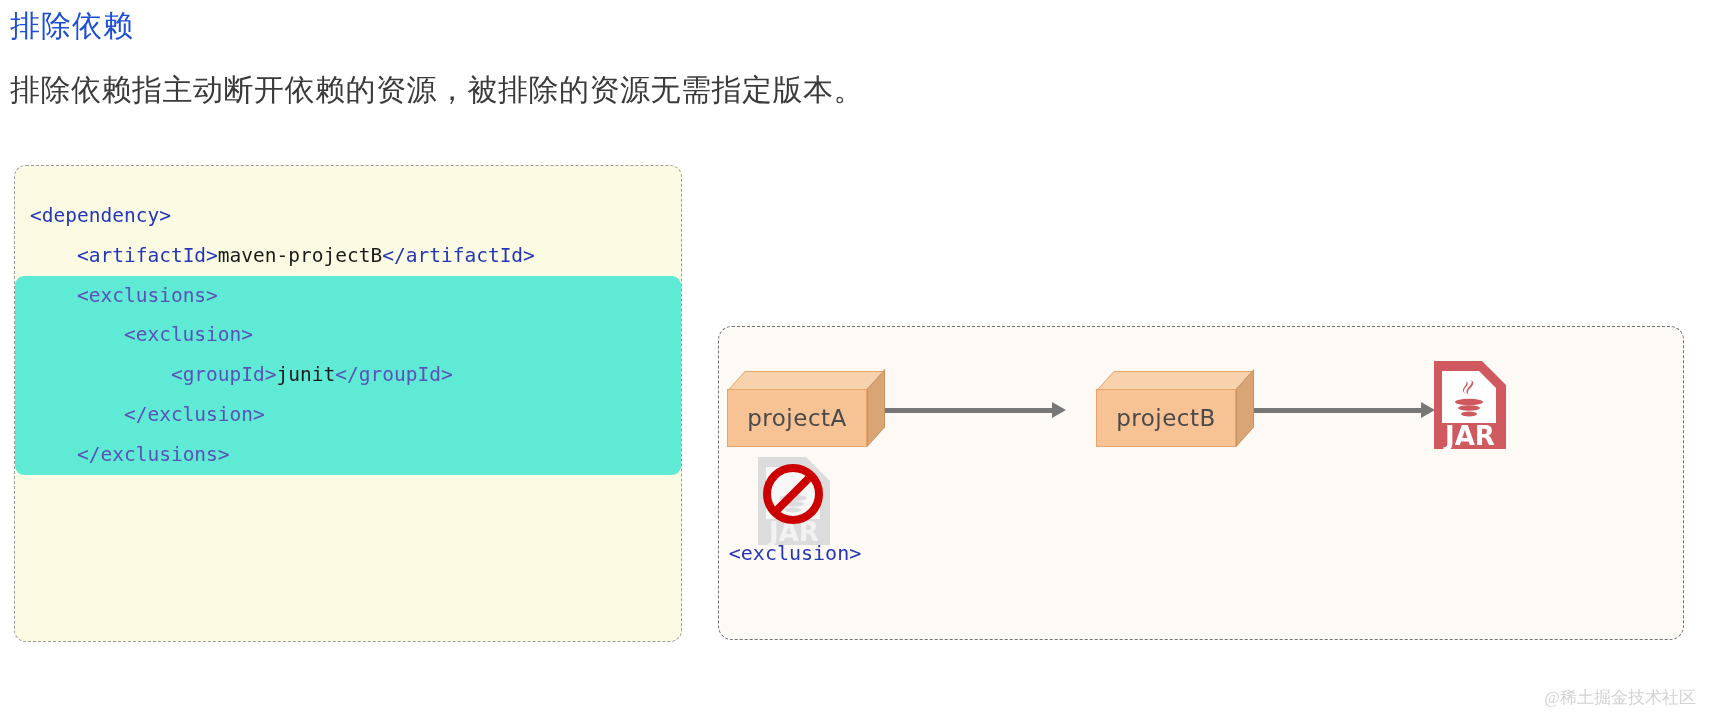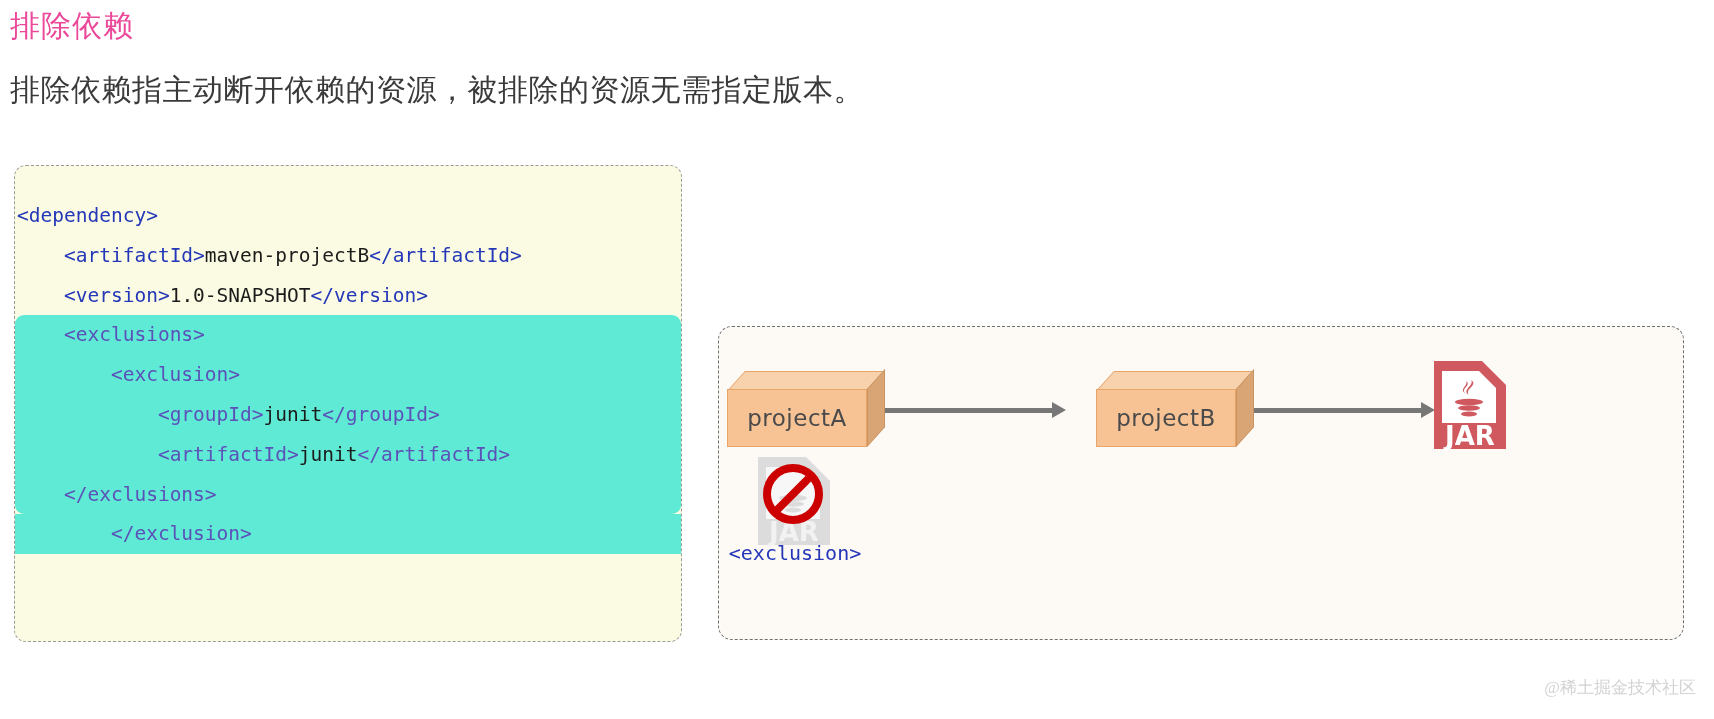--- a/index.html
+++ b/index.html
@@ -17,21 +17,21 @@
   }
 
   
   .page-title {
     position: absolute;
     left: 10px;
     top: 6px;
     font-family: "Liberation Serif", "DejaVu Serif", serif;
     font-size: 30px;
     font-weight: 400;
-    color: #ec4899;
+    color: #1d4ed8;
     letter-spacing: 1px;
     white-space: nowrap;
   }
   .page-desc {
     position: absolute;
     left: 10px;
     top: 70px;
     font-family: "Liberation Serif", "DejaVu Serif", serif;
     font-size: 30px;
     color: #3a3a3a;
@@ -56,21 +56,21 @@
     position: absolute;
     left: 0; top: 0; right: 0; bottom: 0;
     padding: 30px 0 0 0;
   }
   .code-line {
     font-family: "DejaVu Sans Mono", "Liberation Mono", monospace;
     font-size: 19.5px;
     line-height: 39.8px;
     height: 39.8px;
     white-space: pre;
-    padding-left: 2px;
+    padding-left: 15px;
     color: #222222;
     letter-spacing: 0px;
   }
   .code-line.hl {
     background: #5eead4;
   }
   .code-line.hl-first  { border-top-left-radius: 9px;  border-top-right-radius: 9px; }
   .code-line.hl-last   { border-bottom-left-radius: 9px; border-bottom-right-radius: 9px; }
   .tag { color: #2437b8; }
   .tag-purple { color: #5c51b8; }
@@ -188,45 +188,43 @@
     position: absolute;
     font-family: "DejaVu Sans Mono", "Liberation Mono", monospace;
     font-size: 20px;
     color: #2437b8;
     white-space: nowrap;
   }
 
   .watermark {
     position: absolute;
     right: 18px;
-    bottom: 20px;
+    bottom: 10px;
     font-family: "Liberation Serif", "DejaVu Serif", serif;
     font-size: 17px;
     color: #d3d3d3;
     white-space: nowrap;
   }
 </style>
 </head>
 <body>
 
 <div class="page-title">排除依赖</div>
 
 <div class="page-desc">排除依赖指主动断开依赖的资源，被排除的资源无需指定版本。</div>
 
 <div class="code-block">
   <div class="code-lines" id="code-lines">
       <div class="code-line"><span></span><span class="tag">&lt;dependency&gt;</span></div>
       <div class="code-line"><span>    </span><span class="tag">&lt;artifactId&gt;</span><span class="txt">maven-projectB</span><span class="tag">&lt;/artifactId&gt;</span></div>
-      <div class="code-line"><span>    </span><span class="tag">&lt;version&gt;</span><span class="txt">1.0-SNAPSHOT</span><span class="tag">&lt;/version&gt;</span></div>
       <div class="code-line hl hl-first"><span>    </span><span class="tag-purple">&lt;exclusions&gt;</span></div>
       <div class="code-line hl"><span>        </span><span class="tag-purple">&lt;exclusion&gt;</span></div>
       <div class="code-line hl"><span>            </span><span class="tag-purple">&lt;groupId&gt;</span><span class="txt">junit</span><span class="tag-purple">&lt;/groupId&gt;</span></div>
-      <div class="code-line hl"><span>            </span><span class="tag-purple">&lt;artifactId&gt;</span><span class="txt">junit</span><span class="tag-purple">&lt;/artifactId&gt;</span></div>
+      <div class="code-line hl"><span>        </span><span class="tag-purple">&lt;/exclusion&gt;</span></div>
       <div class="code-line hl hl-last"><span>    </span><span class="tag-purple">&lt;/exclusions&gt;</span></div>
-      <div class="code-line hl"><span>        </span><span class="tag-purple">&lt;/exclusion&gt;</span></div>
     </div>
 </div>
 
 <div class="diagram">
 
   <div class="arrow" style="left:158px; top:81px; width:176px;"></div>
 
   <div class="arrow" style="left:487px; top:81px; width:216px;"></div>
 
   <div class="box3d" style="left:8px; top:44px;">

